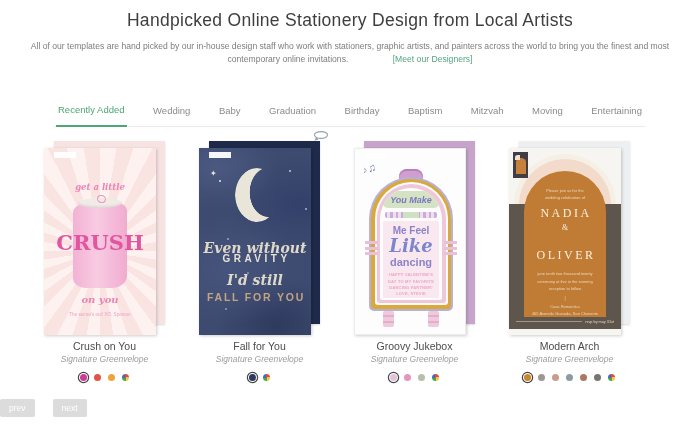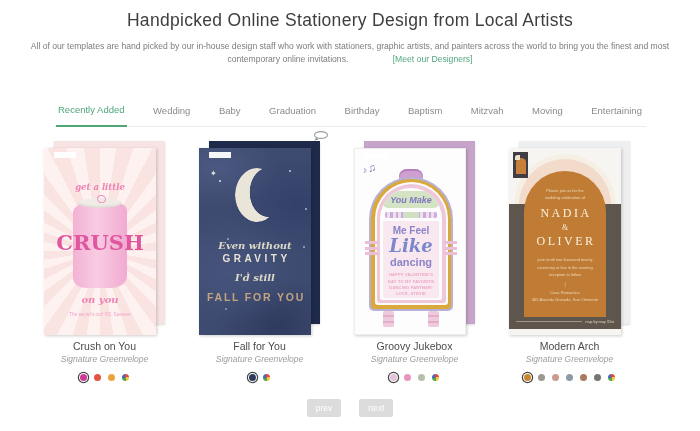--- a/index.html
+++ b/index.html
@@ -49,21 +49,21 @@
       radial-gradient(110px 80px at 25% 65%, #46537c 0%, rgba(70,83,124,0) 70%),
       radial-gradient(90px 70px at 70% 95%, #2e3a5e 0%, rgba(46,58,94,0) 70%),
       #3e4b70; }
   .stars::before { content:""; position:absolute; left:20px; top:32px; width:2px; height:2px; border-radius:50%; background:rgba(255,255,255,.85);
       box-shadow:70px -10px 0 rgba(255,255,255,.7), 86px 28px 0 rgba(255,255,255,.6), 8px 58px 0 rgba(255,255,255,.5),
                  84px 66px 0 rgba(255,255,255,.55), 28px 92px 0 rgba(255,255,255,.4), 93px 118px 0 rgba(255,255,255,.5), 6px 128px 0 rgba(255,255,255,.45); }
   .star-big { position:absolute; left:11px; top:21px; color:#e8e6df; font-size:8px; }
   .moon { position:absolute; left:36px; top:20px; width:44px; height:54px; background:#e9e5d8; border-radius:50%;
       -webkit-mask:radial-gradient(19px 25px at 76% 45%, transparent 0 97%, #000 100%);
       mask:radial-gradient(19px 25px at 76% 45%, transparent 0 97%, #000 100%); }
-  .f2-l1,.f2-l3 { position:absolute; width:100%; text-align:center; font-family:"DejaVu Serif",serif; font-style:italic; font-weight:bold; font-size:10px; color:#ded9c8; }
+  .f2-l1,.f2-l3 { position:absolute; width:100%; text-align:center; font-family:"DejaVu Serif",serif; font-style:italic; font-weight:bold; font-size:14px; color:#ded9c8; }
   .f2-l1 { top:92px; } .f2-l3 { top:124px; }
   .f2-l2 { position:absolute; top:105px; width:100%; text-align:center; font-size:10px; font-weight:700; letter-spacing:3.5px; padding-left:3px; color:#e8e3d3; }
   .f2-l4 { position:absolute; top:143px; width:100%; text-align:center; font-size:10.5px; font-weight:bold; letter-spacing:1.8px; padding-left:2px; color:#c2a480; }
   .rotate-hint { position:absolute; top:-13px; right:-9px; cursor:pointer; }
 
   
   .art-jukebox { background:#fefdfe; border:1px solid #ededed; }
   .notes { position:absolute; left:7px; top:9px; color:#6d76b5; transform:rotate(-12deg); }
   .notes .n1 { font-size:9px; } .notes .n2 { font-size:11px; margin-left:1px; }
   .jukebox { position:absolute; left:14px; top:20px; width:84px; height:158px; }
@@ -89,33 +89,33 @@
 
   
   .art-arch { background:#f7f5f1; }
   .c4-cream { position:absolute; left:50%; top:6px; transform:translateX(-50%); width:102px; height:150px; background:#f6efe5; border-radius:51px 51px 0 0; }
   .c4-blush { position:absolute; left:50%; top:11px; transform:translateX(-50%); width:92px; height:150px; background:#f3dbcc; border-radius:46px 46px 0 0; }
   .c4-band { position:absolute; left:0; right:0; top:56px; height:125px; background:#5e564d; }
   .c4-orange { position:absolute; left:50%; top:23px; transform:translateX(-50%); width:82px; height:146px; background:#c07c35; border-radius:41px 41px 0 0; text-align:center; }
   .c4-intro { margin-top:17px; font-size:4px; line-height:1.7; color:#ecd8b8; }
   .c4-name { font-family:"Liberation Serif",serif; font-size:12px; letter-spacing:2.5px; padding-left:2px; color:#faf2df; margin-top:5px; }
   .c4-amp { font-family:"Liberation Serif",serif; font-size:8px; color:#f6ecd7; margin-top:2px; }
-  .c4-name.second { margin-top:2px; }
+  .c4-name.second { margin-top:16px; }
   .c4-details { margin-top:7px; font-size:4px; line-height:1.8; color:#ecd8b8; }
   .c4-div { margin-top:4px; font-size:4.5px; color:#ecd8b8; }
   .c4-venue { margin-top:2px; font-size:4px; line-height:1.8; color:#ecd8b8; }
   .c4-rsvp-row { position:absolute; left:7px; right:7px; bottom:11px; display:flex; align-items:center; gap:3px; }
   .c4-rsvp-line { flex:1; border-top:1px solid rgba(242,231,205,.45); }
   .c4-rsvp { font-size:3.8px; color:#e6d9bf; }
   .c4-logo { position:absolute; left:4px; top:4px; width:15px; height:26px; background:#403e44; }
   .c4-logo::before { content:""; position:absolute; left:3px; top:6px; width:10px; height:16px; background:#c8813a; border-radius:10px 10px 0 0 / 8px 8px 0 0; }
   .c4-logo::after { content:""; position:absolute; left:2px; top:3px; width:5px; height:5px; background:#efe2cf; border-radius:50% 0 0 0; }
 
   
-  .pager { display:flex; justify-content:center; gap:18px; margin-top:16px; }
+  .pager { display:flex; justify-content:flex-start; gap:18px; margin-top:16px; }
   .pager-btn { background:#dcdcdc; color:#fff; border:none; font-size:8.5px; font-family:"Liberation Sans",sans-serif; padding:4px 9px; border-radius:2px; cursor:pointer; }
 </style>
 </head>
 <body>
 
 <div class="page">
 
   <h1 class="title">Handpicked Online Stationery Design from Local Artists</h1>
   <p class="subtitle"><span>All of our templates are hand picked by our in-house design staff who work with stationers, graphic artists, and painters across the world to bring you the finest and most contemporary online invitations.</span>
     <a class="designers-link">[Meet our Designers]</a></p>

